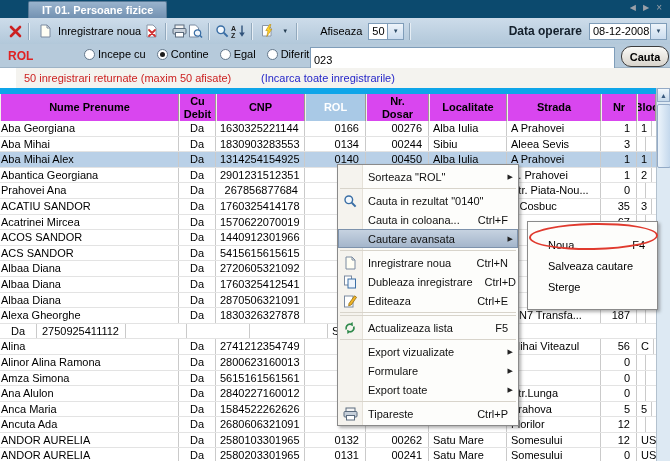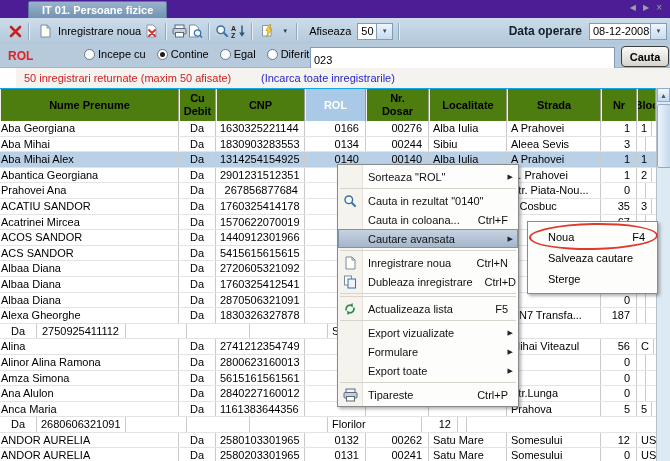--- a/index.html
+++ b/index.html
@@ -1,19 +1,19 @@
 <!DOCTYPE html>
 <html><head>
 <meta charset="utf-8">
 <style>
   html,body{margin:0;padding:0}
   body{width:670px;height:461px;position:relative;overflow:hidden;background:#fff;
        font-family:"Liberation Sans",sans-serif;color:#000;}
   
-  #tabstrip{position:absolute;left:0;top:0;width:670px;height:34px;background:#4c1d95;border-bottom:1px solid #93a7ba;box-sizing:border-box}
+  #tabstrip{position:absolute;left:0;top:0;width:670px;height:34px;background:#0c4a6e;border-bottom:1px solid #93a7ba;box-sizing:border-box}
   #tab{position:absolute;left:28px;top:1px;height:17px;padding:0 13px;display:flex;align-items:center;
        background:linear-gradient(180deg,#99b3cd,#7392b2);border:1px solid #587a97;border-bottom:none;
        border-radius:2px 2px 0 0;color:#fff;font-weight:bold;font-size:11px;box-sizing:border-box}
   #navbtns{position:absolute;right:8px;top:2px;display:flex;gap:7px;align-items:center;color:#9aa0a8;font-size:8px}
   
   #toolbar{position:absolute;left:0;top:18px;width:670px;height:26px;box-sizing:border-box;
            background:linear-gradient(180deg,#cddcea,#b2c8da);display:flex;align-items:center;padding-left:7px}
   .tsep{width:1px;height:17px;background:#92a9bd;box-shadow:1px 0 0 #e6eef5;margin:0 5px}
   .tbtn{display:flex;align-items:center;gap:5px;padding:1px 3px;font-size:11px;white-space:nowrap}
   .ticon{display:inline-flex;width:16px;height:15px;align-items:center;justify-content:center}
@@ -29,28 +29,28 @@
   
   #filterbar{position:absolute;left:0;top:44px;width:670px;height:24px;background:#b6cadb;border-bottom:1px solid #9db3c6;box-sizing:border-box}
   #rol-label{position:absolute;left:8px;top:5px;color:#e02222;font-weight:bold;font-size:12px}
   #radio-group{position:absolute;left:84px;top:4px;display:flex;align-items:flex-start;font-size:11px}
   .radio-opt{display:flex;align-items:center;margin-right:11px}
   .radio{width:11px;height:11px;border-radius:50%;background:#fff;border:1px solid #64788c;display:inline-block;margin-right:3px;position:relative;box-sizing:border-box}
   .radio.on::after{content:"";position:absolute;left:2px;top:2px;width:5px;height:5px;background:#1c1c1c;border-radius:50%}
   #filter-input{position:absolute;left:310px;top:3px;width:305px;height:17px;border:1px solid #7f9db9;font-size:11px;
                 padding:12px 3px;font-family:inherit;box-sizing:border-box}
   #cauta-btn{position:absolute;left:621px;top:2px;width:46px;height:19px;background:linear-gradient(180deg,#fafaf7,#d8d4cc);
-             border:1px solid #3c3c3c;border-radius:4px;font-weight:bold;font-size:11px;display:flex;align-items:center;justify-content:center}
+             border:1px solid #3c3c3c;border-radius:10px;font-weight:bold;font-size:11px;display:flex;align-items:center;justify-content:center}
   
   #statusbar{position:absolute;left:16px;top:68px;width:670px;height:20px;background:#f4f3ef;font-size:11px}
   #status-count{position:absolute;left:8px;top:4px;color:#cc2222}
   #status-link{position:absolute;left:245px;top:4px;color:#2626c8}
   
-  #grid-header{position:absolute;left:0;top:88px;width:656px;height:33px;display:flex;background:#4d7c0f;
-               border-top:1px solid #0ea5e9;box-sizing:border-box;overflow:hidden}
+  #grid-header{position:absolute;left:0;top:88px;width:656px;height:33px;display:flex;background:#d946ef;
+               border-top:6px solid #0ea5e9;box-sizing:border-box;overflow:hidden}
   .hcell{display:flex;align-items:center;justify-content:center;text-align:center;font-weight:bold;font-size:11px;
          white-space:pre-line;line-height:1.15;border-right:1px solid #9e9a92;border-left:1px solid #f2f0ea;
          box-sizing:border-box;overflow:hidden;flex:none}
   .hcell.hl{background:#a9c9e6;color:#fff}
   .c0{width:179px}.c1{width:37px}.c2{width:89px}.c3{width:61px}.c4{width:63px}.c5{width:78px}.c6{width:94px}.c7{width:36px}
   .c8{flex:1 1 auto;min-width:0}
   #table-body{position:absolute;left:0;top:121px;width:656px;height:340px;background:#fff;overflow:hidden}
   .trow{display:flex;height:15.6px;box-sizing:border-box;border-bottom:1px solid #e3e3e3}
   .trow.sel{background:#b9d0e7}
   .cell{flex:none;font-size:11px;line-height:14px;box-sizing:border-box;border-right:1px solid #cacaca;
@@ -69,21 +69,21 @@
                 box-shadow:2px 2px 3px rgba(80,80,80,.45);padding:2px 0;box-sizing:border-box;z-index:30}
   #context-menu::before{content:"";position:absolute;left:0;top:0;bottom:0;width:24px;background:#f5f3ee;border-right:1px solid #e5e1d8;z-index:0}
   .mitem{position:relative;z-index:1;height:19px;display:flex;align-items:center;padding:0 10px 0 30px;font-size:11px;color:#101010}
   .mitem.mhl{background:linear-gradient(180deg,#c8d4e2,#a2b4ca);outline:1px solid #7d92ac;outline-offset:-1px}
   .micon{position:absolute;left:4px;top:2px;width:16px;height:15px;display:flex;align-items:center;justify-content:center}
   .mlabel{white-space:nowrap}
   .mshort{margin-left:auto;padding-left:12px;white-space:nowrap}
   .marrow{position:absolute;right:5px;top:50%;transform:translateY(-50%);font-size:7px;color:#222}
   .msep{position:relative;z-index:1;height:1px;background:#d8d4cb;margin:2px 2px 2px 2px}
   #submenu{position:absolute;left:527px;top:221px;width:131px;background:#fdfdfb;border:1px solid #8a8a8a;
-           box-shadow:2px 2px 3px rgba(80,80,80,.45);padding:4px 0;box-sizing:border-box;z-index:35}
+           box-shadow:2px 2px 3px rgba(80,80,80,.45);padding:12px 0;box-sizing:border-box;z-index:35}
   .sitem{height:21px;display:flex;align-items:center;padding:0 12px 0 20px;font-size:11px}
   .sshort{margin-left:auto}
   #annotation-ellipse{position:absolute;left:529px;top:223px;width:125px;height:23px;border:2px solid #e03a2e;
                       border-radius:50%;transform:rotate(-1deg);z-index:40;pointer-events:none}
 </style>
 </head>
 <body>
 
 <div id="tabstrip">
   <div id="tab">
@@ -152,21 +152,21 @@
   <span class="tbtn">
     <span class="ticon">
         <svg width="14" height="14">
           <path d="M1.5 1.5 h6 l2.5 2.5 v8 h-8.5 z" fill="#fff" stroke="#8a96a8"></path>
           <path d="M8.6 0.5 L4.8 6.6 h2.2 L5.8 12.5 L10.8 5.2 h-2.4 L9.9 0.5 z" fill="#ffd32a" stroke="#b8860b" stroke-width="0.6"></path>
         </svg>
       </span>
     <span class="caret">▼</span>
   </span>
   <span class="tsep"></span>
-  <span style="font-size:11px;margin-left:7px">Afiseaza</span>
+  <span style="font-size:11px;margin-left:18px">Afiseaza</span>
   <span class="combo" id="afiseaza-combo">
     <span class="combo-text">50</span>
     <span class="combo-btn">▼</span>
   </span>
   <span class="tsep"></span>
   <div id="right-toolbar">
     <span id="dataoperare-label">Data operare</span>
     <span class="combo" id="date-combo">
       <span class="combo-text">08-12-2008</span>
       <span class="combo-btn">▼</span>
@@ -237,21 +237,21 @@
       <div class="cell c5">Sibiu</div>
       <div class="cell c6">Aleea Sevis</div>
       <div class="cell c7">3</div>
       <div class="cell c8"></div>
     </div>
     <div class="trow sel">
       <div class="cell c0">Aba Mihai Alex</div>
       <div class="cell c1">Da</div>
       <div class="cell c2">1314254154925</div>
       <div class="cell c3">0140</div>
-      <div class="cell c4">00140</div>
+      <div class="cell c4">00450</div>
       <div class="cell c5">Alba Iulia</div>
       <div class="cell c6">A Prahovei</div>
       <div class="cell c7">1</div>
       <div class="cell c8">1</div>
     </div>
     <div class="trow">
       <div class="cell c0">Abantica Georgiana</div>
       <div class="cell c1">Da</div>
       <div class="cell c2">2901231512351</div>
       <div class="cell c3"></div>
@@ -410,29 +410,30 @@
       <div class="cell c3"></div>
       <div class="cell c4"></div>
       <div class="cell c5"></div>
       <div class="cell c6">Str.Lunga</div>
       <div class="cell c7">0</div>
       <div class="cell c8"></div>
     </div>
     <div class="trow">
       <div class="cell c0">Anca Maria</div>
       <div class="cell c1">Da</div>
-      <div class="cell c2">1161383644356</div>
+      <div class="cell c2">1584522262626</div>
       <div class="cell c3"></div>
       <div class="cell c4"></div>
       <div class="cell c5"></div>
       <div class="cell c6">Prahova</div>
       <div class="cell c7">5</div>
       <div class="cell c8">5</div>
     </div>
     <div class="trow">
+      <div class="cell c0">Ancuta Ada</div>
       <div class="cell c1">Da</div>
       <div class="cell c2">2680606321091</div>
       <div class="cell c3"></div>
       <div class="cell c4"></div>
       <div class="cell c5"></div>
       <div class="cell c6">Florilor</div>
       <div class="cell c7">12</div>
       <div class="cell c8"></div>
     </div>
     <div class="trow">
@@ -501,20 +502,30 @@
     <div class="mitem">
       <span class="micon">
         <svg width="14" height="14">
           <rect x="1.5" y="1" width="7" height="9" fill="#fff" stroke="#7a8aa0"></rect>
           <rect x="5" y="4" width="7.5" height="9" fill="#eef4fb" stroke="#3a6ea5"></rect>
         </svg>
       </span>
       <span class="mlabel">Dubleaza inregistrare</span>
       <span class="mshort">Ctrl+D</span>
     </div>
+    <div class="mitem">
+      <span class="micon">
+        <svg width="14" height="14">
+          <rect x="1.5" y="2" width="8.5" height="11" fill="#fff" stroke="#7a8aa0"></rect>
+          <path d="M6 9.5 L11.5 1.8 L13.6 3.3 L8.2 11 L5.6 11.8 z" fill="#f0b429" stroke="#8a6200" stroke-width="0.7"></path>
+        </svg>
+      </span>
+      <span class="mlabel">Editeaza</span>
+      <span class="mshort">Ctrl+E</span>
+    </div>
     <div class="msep"></div>
     <div class="msep"></div>
     <div class="mitem">
       <span class="micon">
         <svg width="14" height="14">
           <path d="M3.2 8.5 A4.2 4.2 0 0 1 7.2 3.1" fill="none" stroke="#2f8a4c" stroke-width="1.7"></path>
           <path d="M9.6 1 L9.9 5.2 L6.1 3.4 z" fill="#2f8a4c"></path>
           <path d="M10.8 5.5 A4.2 4.2 0 0 1 6.8 10.9" fill="none" stroke="#2f8a4c" stroke-width="1.7"></path>
           <path d="M4.4 13 L4.1 8.8 L7.9 10.6 z" fill="#2f8a4c"></path>
         </svg>

